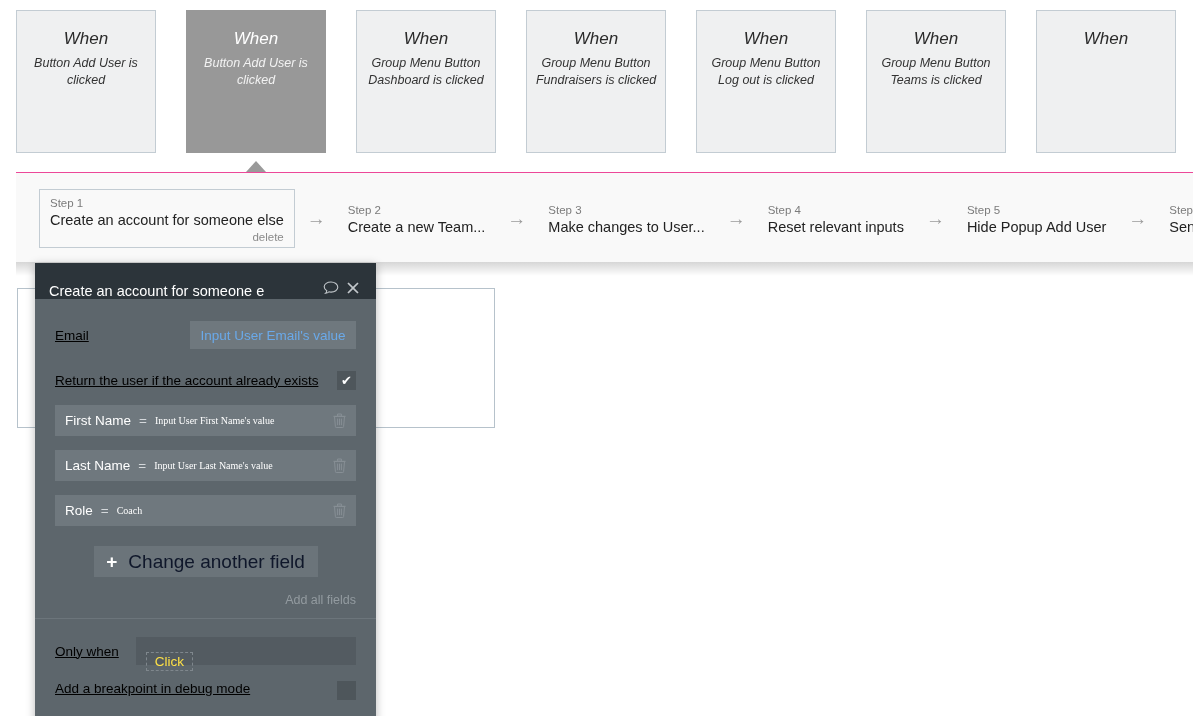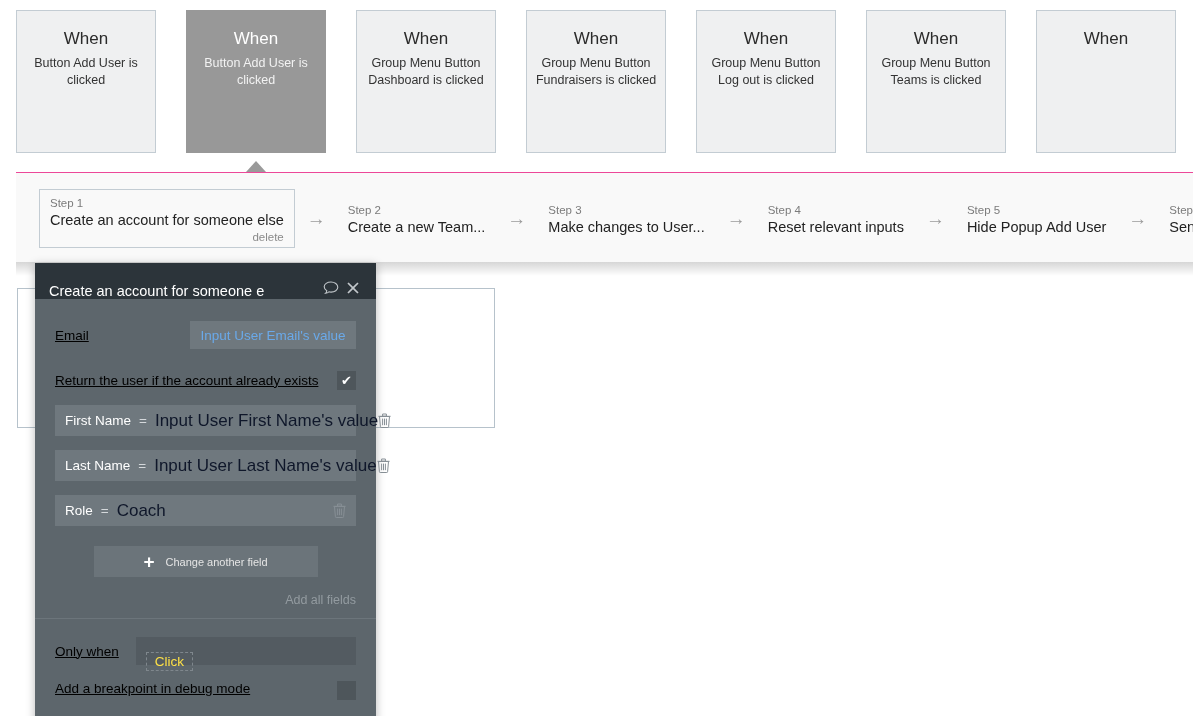--- a/index.html
+++ b/index.html
@@ -8,21 +8,21 @@
     width: 1193px; height: 716px;
     background: #ffffff;
     font-family: "Liberation Sans", sans-serif;
     overflow: hidden;
   }
 
   
   #event-row {
     position: absolute;
     top: 0; left: 0;
-    width: 1161px; height: 170px;
+    width: 1161px; height: 170px; font-style: italic;
   }
   .event-card {
     position: absolute;
     top: 10px;
     width: 140px;
     height: 143px;
     background: #eff0f1;
     border: 1px solid #c3ccd3;
     padding-top: 17px;
     text-align: center;
@@ -235,24 +235,25 @@
     font-size: 13.5px;
     color: #ffffff;
     white-space: nowrap;
   }
   .field-eq {
     font-size: 13.5px;
     color: #d4d8db;
     margin: 0 8px;
   }
   .field-value {
-    font-size: 17px;
-    color: #0f172a;
+    font-size: 10px;
+    color: #ffffff;
     cursor: pointer;
     white-space: nowrap;
+    font-family: Liberation Serif, serif;
   }
   .field-trash {
     margin-left: auto;
     width: 30px;
     display: flex;
     align-items: center;
     justify-content: center;
     cursor: pointer;
     color: #878f95;
   }
@@ -268,22 +269,22 @@
     cursor: pointer;
   }
   #change-field-btn .plus {
     font-size: 19px;
     color: #ffffff;
     font-weight: bold;
     line-height: 1;
     margin-right: 11px;
   }
   #change-field-btn .cf-label {
-    font-size: 11px;
-    color: #e5e5e5;
+    font-size: 19px;
+    color: #0f172a;
   }
   #add-all-fields {
     text-align: right;
     font-size: 12.5px;
     color: #939ba0;
     padding: 16px 0 11px 0;
     cursor: pointer;
   }
   #editor-divider {
     height: 1px;

